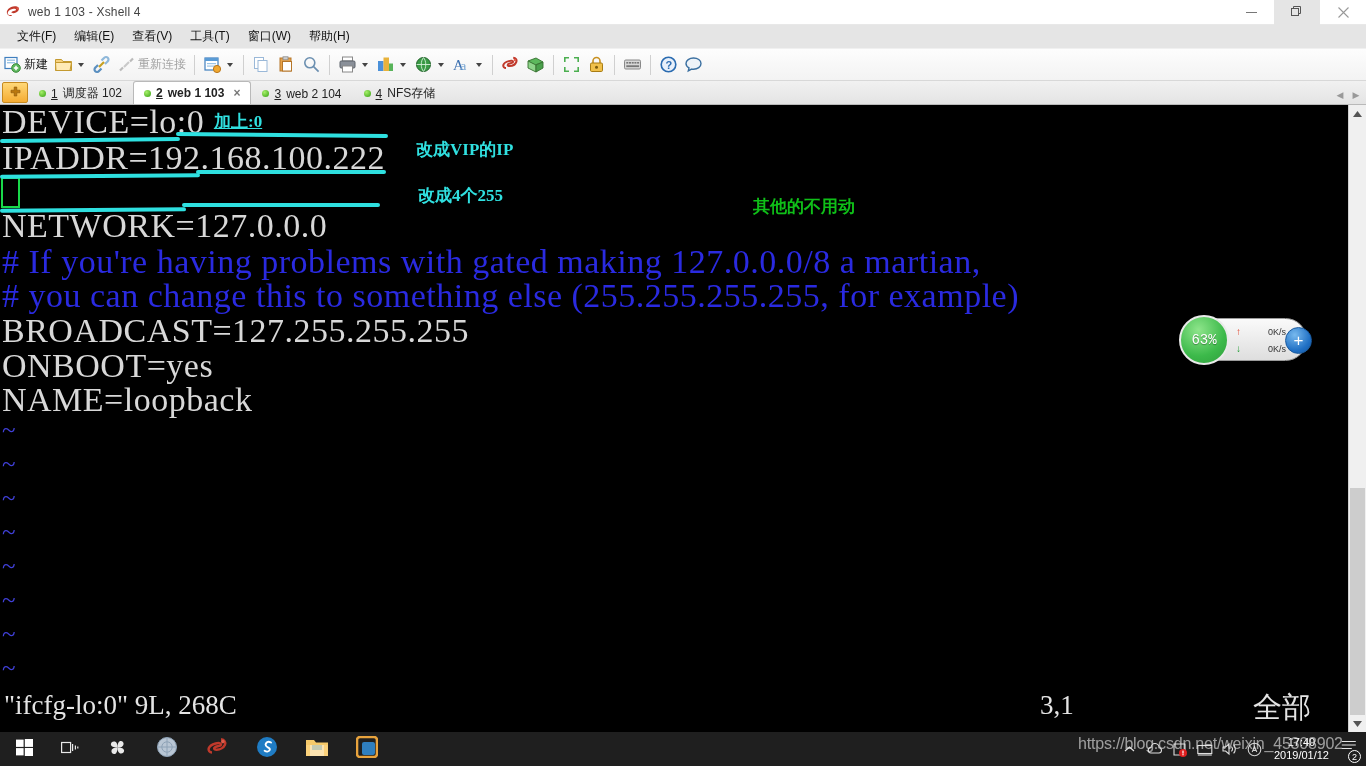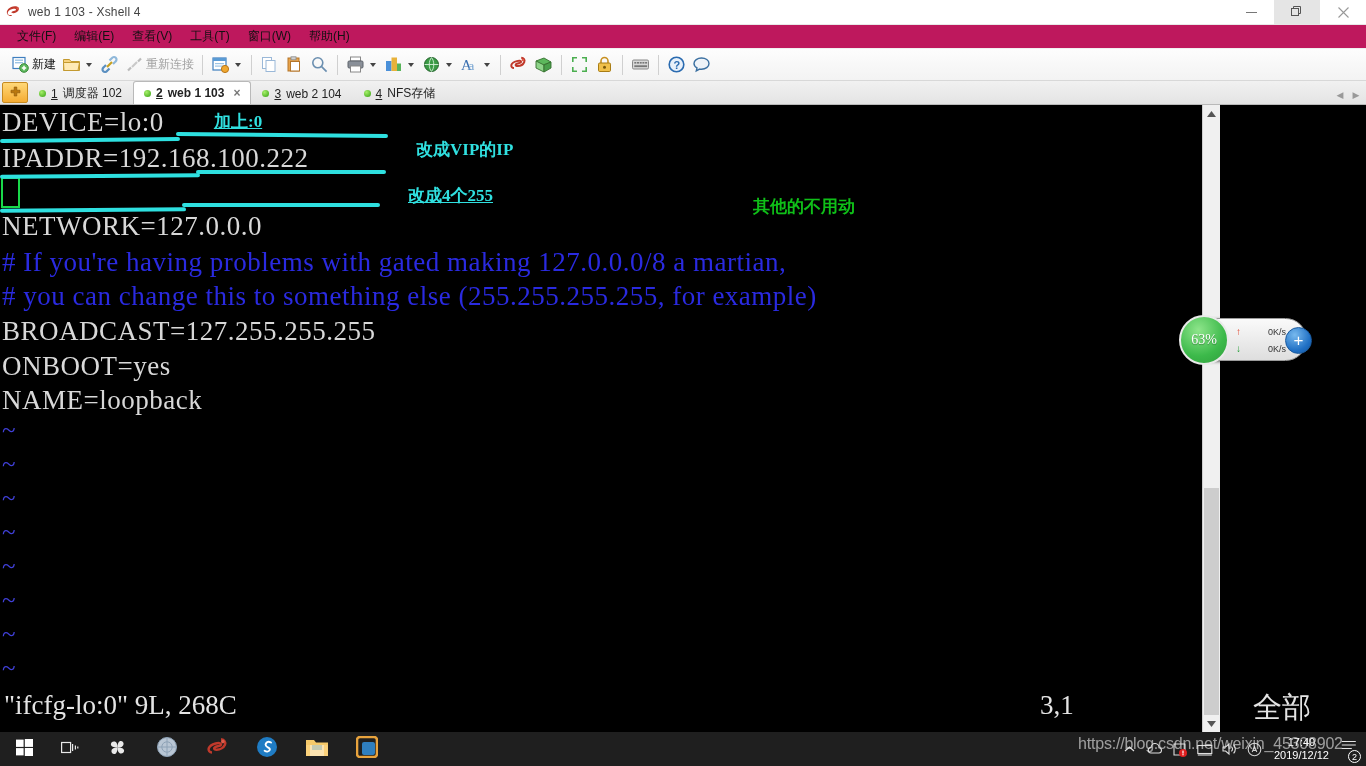--- a/index.html
+++ b/index.html
@@ -3,21 +3,21 @@
 <meta charset="utf-8">
 <style>
   * { box-sizing: border-box; margin: 0; padding: 0; }
   html, body {
     width: 1366px; height: 766px;
     overflow: hidden;
     font-family: "Liberation Sans", sans-serif;
     background: #000;
   }
 
-  #app { position: relative; width: 1220px; height: 766px; }
+  #app { position: relative; width: 1366px; height: 766px; }
 
   
   .titlebar {
     position: absolute; left: 0; top: 0; width: 1366px; height: 25px;
     background: #ffffff;
     display: flex; align-items: center;
     border-bottom: 1px solid #e8e8e8;
   }
   .title-icon {
     width: 16px; height: 16px; margin-left: 6px; margin-right: 6px;
@@ -32,33 +32,33 @@
   .win-btn {
     width: 46px; height: 25px; display: flex; align-items: center; justify-content: center;
     color: #888;
   }
   .win-btn.active { background: #e5e5e5; }
   .win-btn svg { display:block; }
 
   
   .menubar {
     position: absolute; left: 0; top: 25px; width: 1366px; height: 24px;
-    background: #be185d;
+    background: #e5e5e5;
     display: flex; align-items: center; padding-left: 8px;
     border-bottom: 1px solid #f0f0f0;
   }
   .menu-item {
     font-size: 12px; color: #111; padding: 2px 9px; white-space: nowrap;
   }
 
   
   .toolbar {
     position: absolute; left: 0; top: 49px; width: 1366px; height: 32px;
     background: linear-gradient(#fdfdfd, #f3f3f3);
-    display: flex; align-items: center; padding-left: 8px;
+    display: flex; align-items: center; 
     border-bottom: 1px solid #d8d8d8;
   }
   .tb-item {
     display: flex; align-items: center; height: 26px; padding: 0 3px;
     gap: 2px;
   }
   .tb-label { font-size: 12px; color: #111; white-space: nowrap; }
   .tb-label.dim { color: #a0a0a0; }
   .tb-caret {
     width: 0; height: 0; border-left: 3.5px solid transparent;
@@ -107,21 +107,21 @@
   }
 
   
   .terminal {
     position: absolute; left: 0; top: 105px; width: 1348px; height: 627px;
     background: #000; overflow: hidden;
     font-family: "Liberation Serif", serif;
   }
   .term-line {
     position: absolute; left: 2px; white-space: pre;
-    font-size: 27px; line-height: 34px; letter-spacing: 0.5px;
+    font-size: 34px; line-height: 34px; letter-spacing: 0.5px;
     color: #d8d8d8;
   }
   .term-line.comment { color: #2a2ae0; }
   .term-line.tilde { color: #4040d8; font-size: 25px; }
 
   .cursor-box {
     position: absolute; left: 1px; top: 176px; width: 19px; height: 31px;
     border: 2px solid #19d94a;
   }
 
@@ -170,21 +170,21 @@
     border: 1px solid #9a9a9a; border-radius: 22px;
     box-shadow: 0 1px 3px rgba(0,0,0,.5);
     display: flex; align-items: center;
   }
   .nw-circle {
     position: absolute; left: -3px; top: -4px; width: 50px; height: 50px;
     border-radius: 50%;
     background: radial-gradient(circle at 38% 28%, #8ee58b, #3cb94a 60%, #2f9c3c);
     border: 2px solid #eaeaea;
     display: flex; align-items: center; justify-content: center;
-    color: #fff; font-size: 14px; font-family: Liberation Serif, serif;
+    color: #fff; font-size: 14px; font-family: Liberation Mono, monospace;
     text-shadow: 0 1px 1px rgba(0,0,0,.35);
   }
   .nw-rows {
     position: absolute; left: 52px; top: 4px; width: 52px;
     font-size: 9px; color: #333; font-family: "Liberation Sans", sans-serif;
   }
   .nw-row { display: flex; align-items: center; height: 17px; gap: 3px; }
   .nw-arrow { font-size: 10px; width: 9px; text-align: center; }
   .nw-up { color: #e03a20; }
   .nw-down { color: #1a9c2e; }
@@ -571,21 +571,21 @@
 
     <div class="underline" style="left:0px;   top:33px;  width:180px; transform:rotate(-0.6deg);"></div>
     <div class="underline" style="left:176px; top:28px;  width:212px; transform:rotate(0.5deg);"></div>
     <div class="underline" style="left:0px;   top:69px;  width:200px; transform:rotate(-0.5deg);"></div>
     <div class="underline" style="left:196px; top:65px;  width:190px;"></div>
     <div class="underline" style="left:0px;   top:103px; width:186px; transform:rotate(-0.4deg);"></div>
     <div class="underline" style="left:182px; top:98px;  width:198px;"></div>
 
     <div class="annot" style="left:214px; top:5px;text-decoration:underline;">加上:0</div>
     <div class="annot" style="left:416px; top:33px;">改成VIP的IP</div>
-    <div class="annot" style="left:408px; top:79px;text-decoration:underline;">改成4个255</div>
+    <div class="annot" style="left:418px; top:79px;">改成4个255</div>
     <div class="annot green" style="left:753px; top:90px;">其他的不用动</div>
 
     <div class="vim-status">
       <div class="vs-file">"ifcfg-lo:0" 9L, 268C</div>
       <div class="vs-pos">3,1</div>
       <div class="vs-all">全部</div>
     </div>
   </div>
 
   <div class="scrollbar">
@@ -735,21 +735,21 @@
       </div>
       <div class="tray-ico">
         <svg width="15" height="15" viewBox="0 0 15 15" fill="none" stroke="#d0d0d0" stroke-width="1.1">
           <circle cx="7.5" cy="7.5" r="6.3"></circle>
             <path d="M5.2 10l2.3-5.4L9.8 10M6 8.4h3"></path>
         </svg>
       </div>
 
       <div class="clock">
         <div>17:40</div>
-        <div>2019/12/12</div>
+        <div>2019/01/12</div>
       </div>
 
       <div class="notif-badge">
         <span>
           <svg width="16" height="14" viewBox="0 0 16 14" fill="none" stroke="#e4e4e4" stroke-width="1.2">
             <path d="M0.8 1.5h14M0.8 5h14M0.8 8.5h10"></path>
           </svg>
         </span>
         <span class="notif-num">2</span>
       </div>

